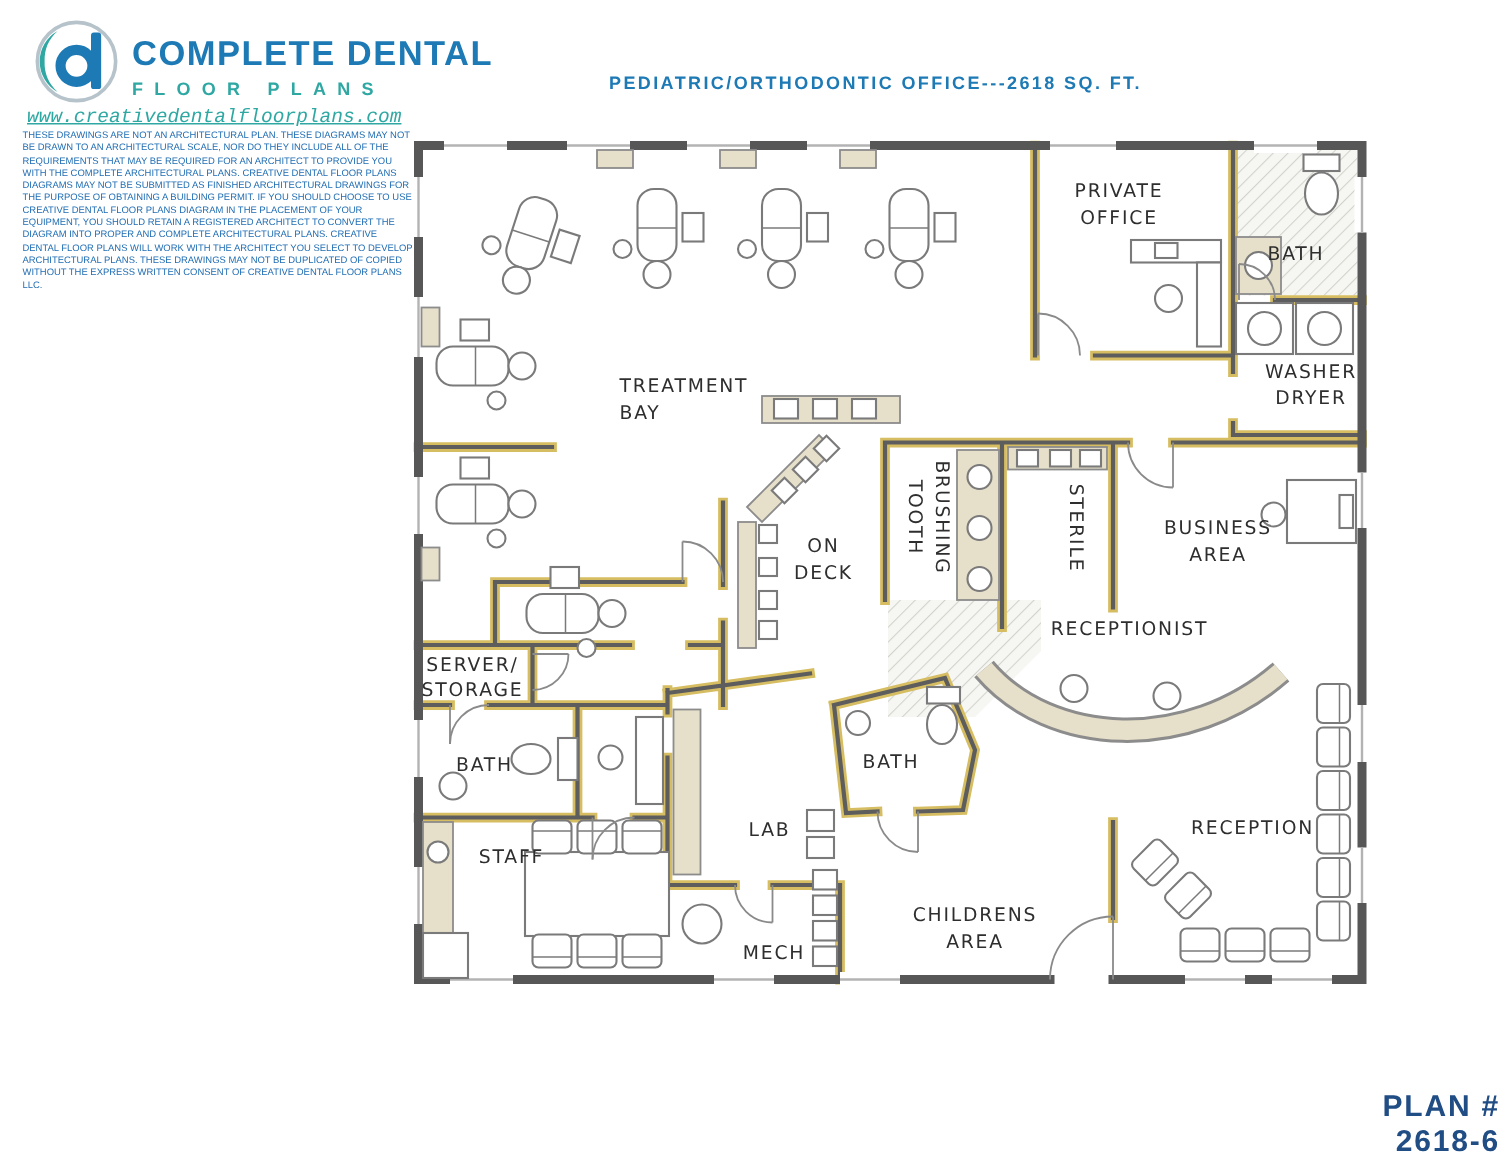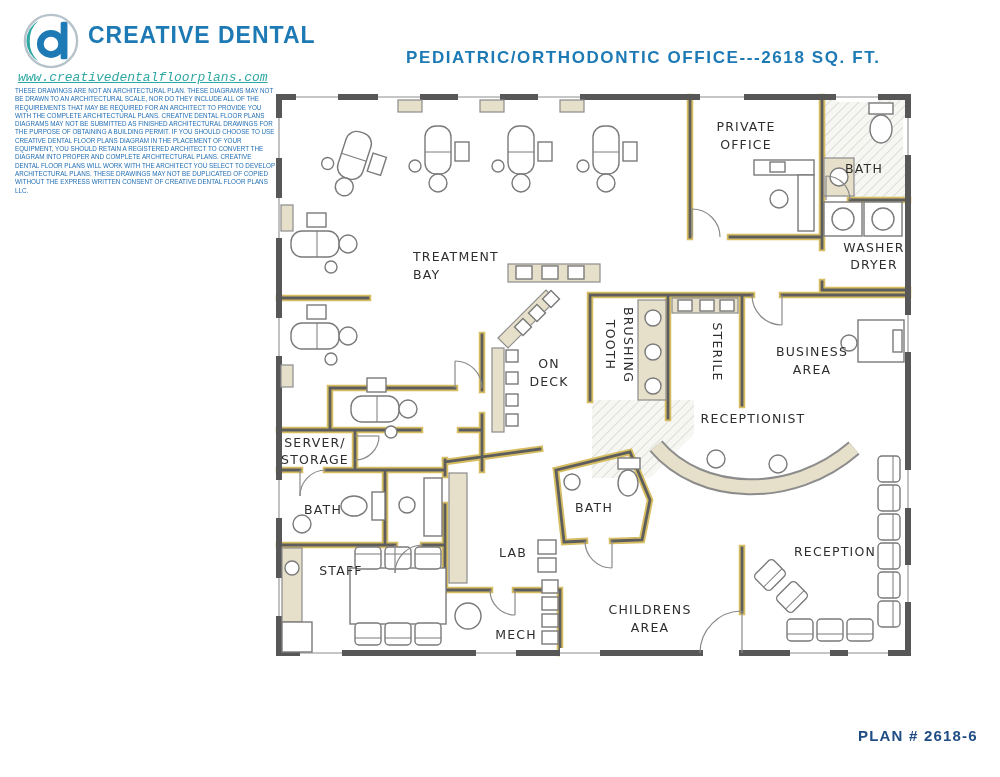--- a/index.html
+++ b/index.html
@@ -8,22 +8,22 @@
   .abs{position:absolute;}
   
   .logo{left:22px;top:12px;}
   .brand{left:88px;top:22px;}
   .brand-name{font-size:23px;font-weight:bold;color:#1d7ab5;letter-spacing:1px;}
   .brand-sub{font-size:12px;font-weight:bold;color:#2fa8a3;letter-spacing:7.5px;margin-top:3px;}
   .website{left:18px;top:70px;font-size:13px;font-style:italic;color:#2fa8a3;
            text-decoration:underline;cursor:pointer;font-family:Liberation Mono, monospace;}
   .disclaimer{left:15px;top:87px;width:262px;font-size:6.3px;line-height:1.32;
               color:#1f6db3;text-transform:uppercase;}
-  .title{left:406px;top:48px;font-size:17px;color:#1d7ab5;letter-spacing:1.6px;font-weight:bold;}
-  .plan-number{left:858px;top:727px;font-size:15px;color:#214d85;letter-spacing:1.2px;font-weight:bold;}
+  .title{left:406px;top:48px;font-size:12px;color:#1d7ab5;letter-spacing:1.6px;font-weight:bold;}
+  .plan-number{left:858px;top:727px;font-size:20px;color:#214d85;letter-spacing:1.2px;font-weight:bold;text-align:right;}
   
   #plan{position:absolute;left:0;top:0;}
   .wall{stroke:#575757;stroke-width:6;fill:none;stroke-linecap:square;}
   .iwall{stroke:#5d5d5d;stroke-width:2.8;fill:none;stroke-linecap:square;}
   .accent{stroke:#d6bd62;stroke-width:6.5;fill:none;stroke-linecap:square;}
   .win{stroke:#b3b3b3;stroke-width:1.6;}
   .winbg{fill:#ffffff;stroke:none;}
   .furn{fill:#ffffff;stroke:#7a7a7a;stroke-width:1.4;}
   .tan{fill:#e6dfc9;stroke:#8c8c8c;stroke-width:1.2;}
   .door{stroke:#8a8a8a;stroke-width:1.2;fill:none;}
@@ -280,19 +280,20 @@
 
 <div class="abs logo">
   <svg width="58" height="58" viewBox="0 0 60 60">
     <circle cx="30" cy="30" r="27" fill="#ffffff" stroke="#b6c3cb" stroke-width="2.5"></circle>
     <path d="M 17,9 A 24,24 0 0 0 17,51 A 27,27 0 0 1 8,30 A 27,27 0 0 1 17,9 Z" fill="#2fa8a3"></path>
     <circle cx="30" cy="33" r="11" fill="none" stroke="#1d7ab5" stroke-width="7"></circle>
     <rect x="40" y="10" width="7" height="39" rx="2" fill="#1d7ab5"></rect>
   </svg>
 </div>
 <div class="abs brand">
-  <div class="brand-name">CREATIVE DENTAL</div>
+  <div class="brand-name">COMPLETE DENTAL</div>
+  <div class="brand-sub">FLOOR PLANS</div>
 </div>
 <a href="#" class="abs website">www.creativedentalfloorplans.com</a>
 <div class="abs disclaimer">THESE DRAWINGS ARE NOT AN ARCHITECTURAL PLAN.  THESE DIAGRAMS MAY NOT BE DRAWN TO AN ARCHITECTURAL SCALE, NOR DO THEY INCLUDE ALL OF THE REQUIREMENTS THAT MAY BE REQUIRED FOR AN ARCHITECT TO PROVIDE YOU WITH THE COMPLETE ARCHITECTURAL PLANS.  CREATIVE DENTAL FLOOR PLANS DIAGRAMS MAY NOT BE SUBMITTED AS FINISHED ARCHITECTURAL DRAWINGS FOR THE PURPOSE OF OBTAINING A BUILDING PERMIT.  IF YOU SHOULD CHOOSE TO USE CREATIVE DENTAL FLOOR PLANS DIAGRAM IN THE PLACEMENT OF YOUR EQUIPMENT, YOU SHOULD RETAIN A REGISTERED ARCHITECT TO CONVERT THE DIAGRAM INTO PROPER AND COMPLETE ARCHITECTURAL PLANS.  CREATIVE DENTAL FLOOR PLANS WILL WORK WITH THE ARCHITECT YOU SELECT TO DEVELOP ARCHITECTURAL PLANS. THESE DRAWINGS MAY NOT BE DUPLICATED OF COPIED WITHOUT THE EXPRESS WRITTEN CONSENT OF CREATIVE DENTAL FLOOR PLANS LLC.</div>
 <div class="abs title">PEDIATRIC/ORTHODONTIC OFFICE---2618 SQ. FT.</div>
 
 <div class="abs plan-number">PLAN # 2618-6</div>
 
 </body></html>

